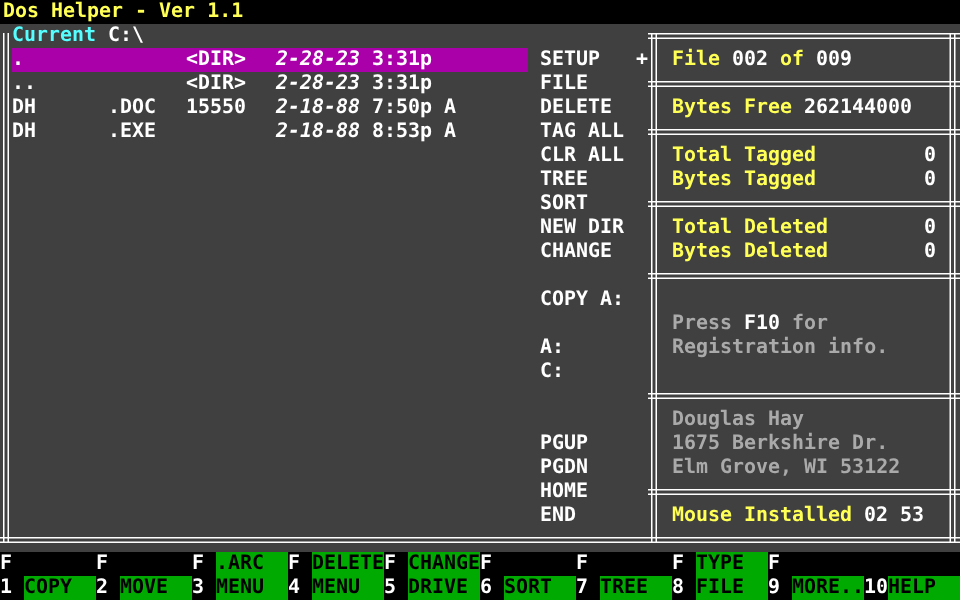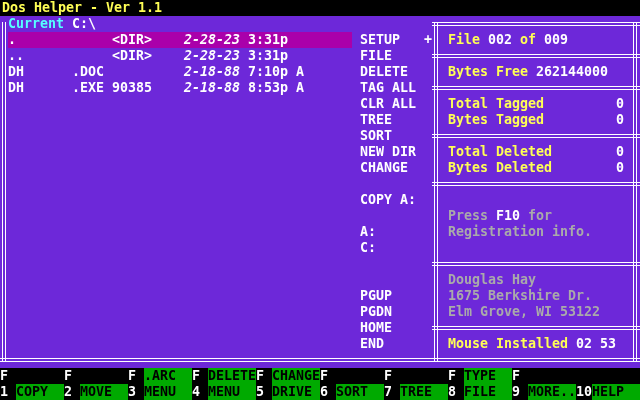--- a/index.html
+++ b/index.html
@@ -1,38 +1,38 @@
 <!DOCTYPE html>
 <html><head>
 <meta charset="utf-8">
 <style>
   * { margin:0; padding:0; box-sizing:border-box; }
   html,body { background:#000; }
   #screen {
     position:relative; width:640px; height:400px; overflow:hidden;
-    background:#6d28d9;
+    background:#404040;
     font-family:"DejaVu Sans Mono", monospace;
     font-size:13.3px; line-height:16px; font-weight:bold;
   }
   .cell { position:absolute; white-space:pre; height:16px; }
   .y  { color:#FFFF55; }
   .w  { color:#FFFFFF; }
   .g  { color:#AAAAAA; }
   .cy { color:#55FFFF; }
   .bar-black { position:absolute; left:0; width:640px; background:#000000; }
   
   .hline { position:absolute; height:4px; border-top:1px solid #FFFFFF; border-bottom:1px solid #FFFFFF; }
   .vline { position:absolute; width:4px;  border-left:1px solid #FFFFFF; border-right:1px solid #FFFFFF; }
   
   .file-row { position:absolute; left:8px; width:344px; height:16px; color:#FFFFFF; cursor:default; }
   .file-row.selected { background:#AA00AA; }
   .file-row span { position:absolute; white-space:pre; height:16px; }
   .col-name { left:0; }
   .col-ext  { left:64px; }
-  .col-size { left:104px; width:64px; text-align:left; }
+  .col-size { left:104px; width:64px; text-align:center; }
   .col-date { left:176px;font-style:italic; }
   .col-time { left:240px; }
   .col-attr { left:288px; }
   
   .menu-item { position:absolute; left:360px; height:16px; color:#FFFFFF; white-space:pre; cursor:default; }
   
   .valr { position:absolute; left:560px; width:64px; text-align:right; color:#FFFFFF; height:16px; }
   
   .fk-label { position:absolute; width:48px; height:16px; background:#00AA00; color:#000000; white-space:pre; }
 </style>
@@ -73,28 +73,28 @@
       <span class="col-name">..</span>
       <span class="col-ext"></span>
       <span class="col-size">&lt;DIR&gt;</span>
       <span class="col-date">2-28-23</span>
       <span class="col-time">3:31p</span>
       <span class="col-attr"></span>
     </div>
     <div class="file-row" style="top:64px">
       <span class="col-name">DH</span>
       <span class="col-ext">.DOC</span>
+      <span class="col-size">15550</span>
       <span class="col-date">2-18-88</span>
-      <span class="col-time">7:10p</span>
+      <span class="col-time">7:50p</span>
       <span class="col-attr">A</span>
     </div>
     <div class="file-row" style="top:80px">
       <span class="col-name">DH</span>
       <span class="col-ext">.EXE</span>
-      <span class="col-size">90385</span>
       <span class="col-date">2-18-88</span>
       <span class="col-time">8:53p</span>
       <span class="col-attr">A</span>
     </div>
   </div>
 
   <span class="cell w" style="left:424px; top:32px">+</span>
   <div class="menu-item" style="top:32px">SETUP</div>
   <div class="menu-item" style="top:48px">FILE</div>
   <div class="menu-item" style="top:64px">DELETE</div>

